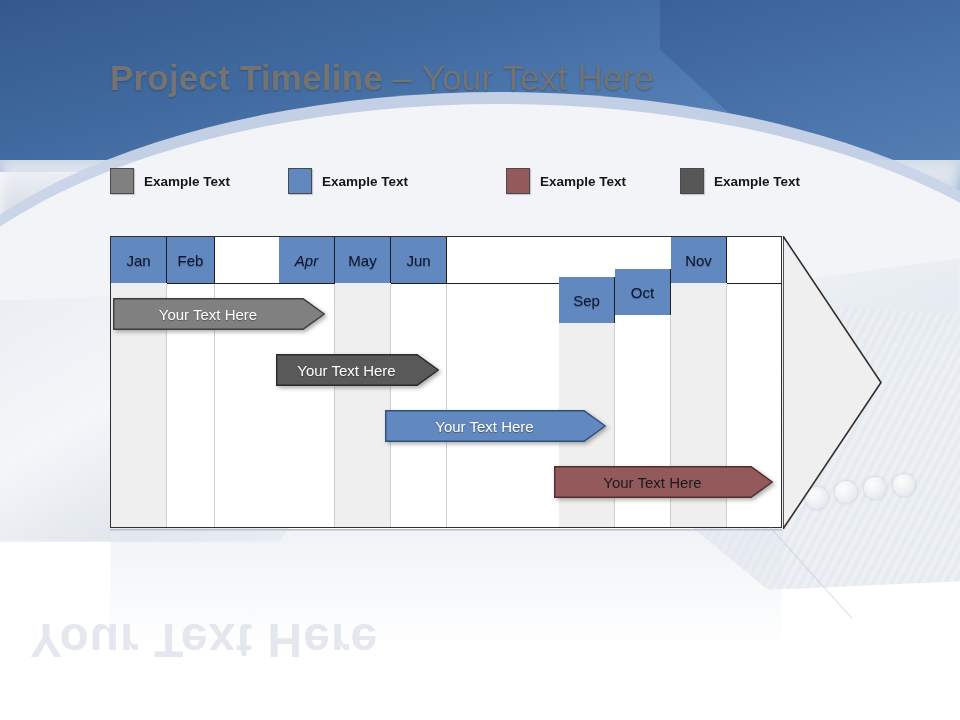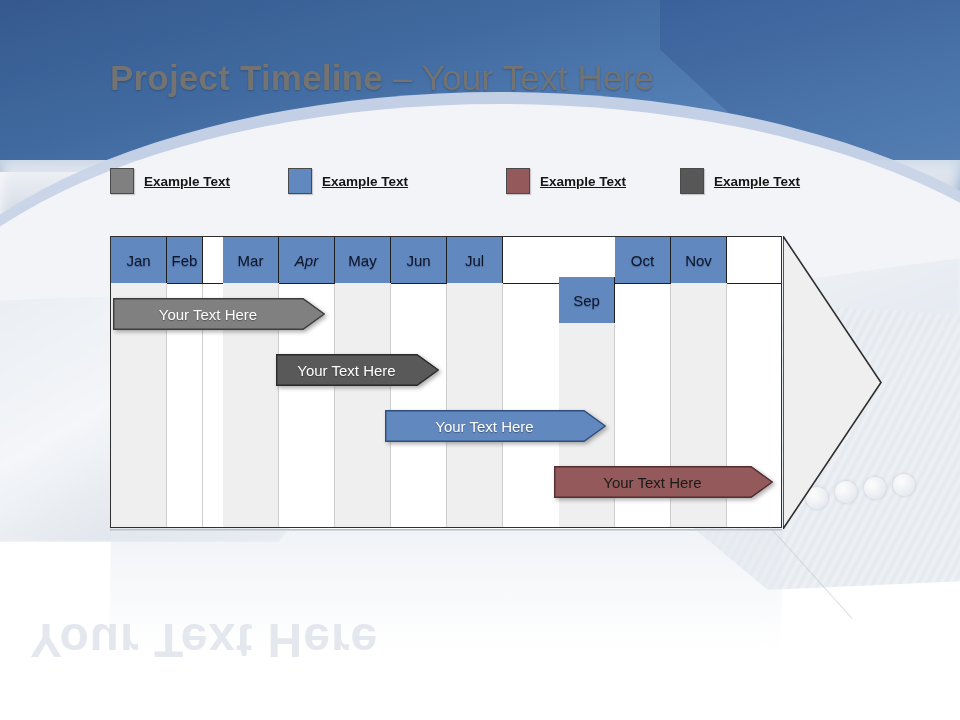--- a/index.html
+++ b/index.html
@@ -179,21 +179,20 @@
   }
   .legend-swatch {
     width: 22px; height: 24px;
     border: 1px solid #4a4a4a;
     box-shadow: 1px 1px 1px rgba(0,0,0,.18);
   }
   .legend-label {
     font-size: 13.5px;
     font-weight: bold;
     color: #161616;
-    text-decoration: underline;
   }
 
   
   #chart {
     position: absolute;
     left: 110px; top: 236px;
     width: 672px; height: 292px;
     border: 1px solid #2f2f2f;
     box-sizing: border-box;
     background: #ffffff;
@@ -306,49 +305,41 @@
       </div>
     </div>
 
   <div id="chart">
     <div class="head-underline"></div>
 
     <div class="col shade" style="left: 0px; width: 56px;">
         <div class="col-head" style="background: rgb(98, 136, 192);">Jan</div>
         <div class="divider"></div>
       </div>
-      <div class="col" style="left: 56px; width: 36px; padding-left: 19px;">
+      <div class="col" style="left: 56px; width: 48px; padding-left: 19px;">
         <div class="col-head" style="background: rgb(98, 136, 192);">Feb</div>
-        <div class="divider"></div>
-      </div>
-      <div class="col shade" style="left: 112px; width: 56px;">
-        <div class="col-head" style="background: rgb(98, 136, 192);">Mar</div>
         <div class="divider"></div>
       </div>
       <div class="col" style="left: 168px; width: 56px;">
         <div class="col-head" style="background: rgb(98, 136, 192); font-style: italic;">Apr</div>
         <div class="divider"></div>
       </div>
       <div class="col shade" style="left: 224px; width: 56px;">
         <div class="col-head" style="background: rgb(98, 136, 192);">May</div>
         <div class="divider"></div>
       </div>
       <div class="col" style="left: 280px; width: 56px;">
         <div class="col-head" style="background: rgb(98, 136, 192);">Jun</div>
         <div class="divider"></div>
       </div>
-      <div class="col shade" style="left: 336px; width: 56px;">
-        <div class="col-head" style="background: rgb(98, 136, 192);">Jul</div>
-        <div class="divider"></div>
-      </div>
       <div class="col shade" style="left: 448px; width: 56px; margin-top: 40px;">
         <div class="col-head" style="background: rgb(98, 136, 192);">Sep</div>
         <div class="divider"></div>
       </div>
-      <div class="col" style="left: 504px; width: 56px;">
+      <div class="col" style="left: 504px; width: 56px; margin-top: 32px;">
         <div class="col-head" style="background: rgb(98, 136, 192);">Oct</div>
         <div class="divider"></div>
       </div>
       <div class="col shade" style="left: 560px; width: 56px;">
         <div class="col-head" style="background: rgb(98, 136, 192); text-align: right;">Nov</div>
         <div class="divider"></div>
       </div>
       <svg class="big-arrow" viewBox="0 0 100 293" preserveAspectRatio="none">
       <polygon points="0,0 98,146.5 0,293" fill="#efefef" stroke="#2f2f2f" stroke-width="1.6"></polygon>
     </svg>

